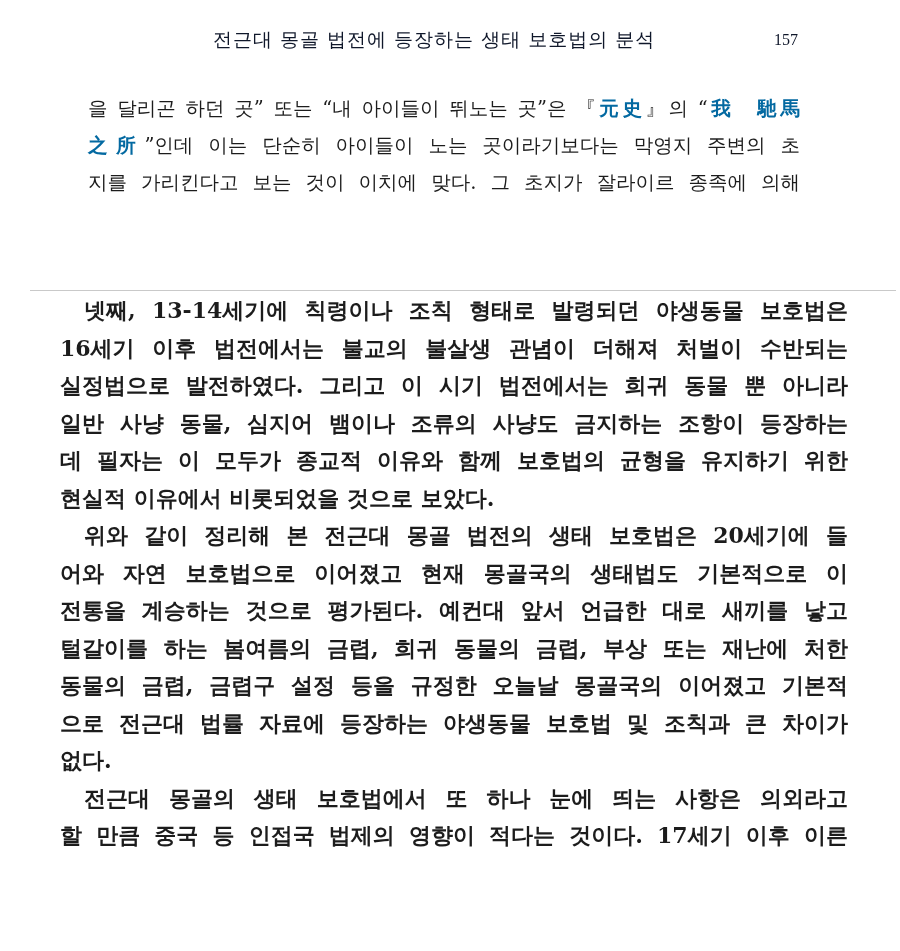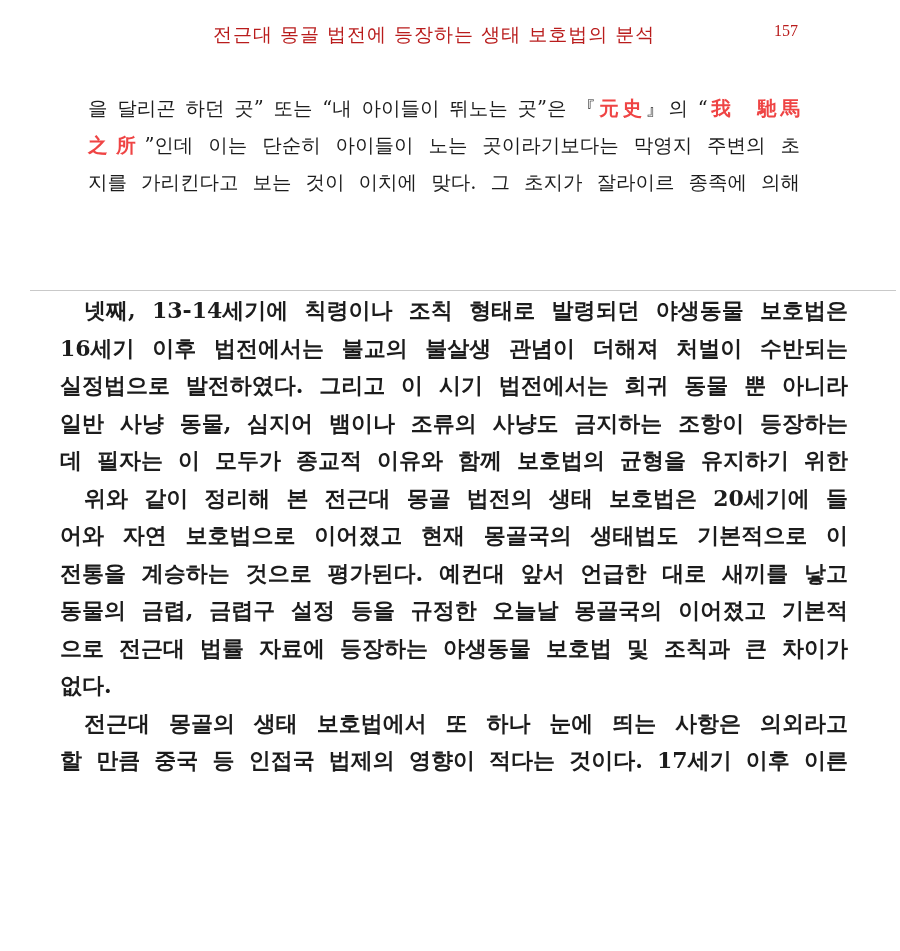--- a/index.html
+++ b/index.html
@@ -22,22 +22,23 @@
       height: 290px;
     }
     .running-header {
       position: absolute;
       top: 22px;
       left: 213px;
       width: 585px;
       height: 36px;
       display: flex;
       justify-content: space-between;
+      align-items: center;
       font-size: 19px;
-      color: #b91c1c;
+      color: #0f172a;
     }
     .running-header .title {
       letter-spacing: 1px;
     }
     .running-header .page-num {
       font-family: "Liberation Serif", serif;
       font-size: 16px;
     }
     .top-para {
       position: absolute;
@@ -49,21 +50,21 @@
     }
     .top-para .line {
       display: block;
       white-space: nowrap;
       text-align: justify;
       text-align-last: justify;
       height: 37px;
     }
     .top-para b {
       font-weight: bold;
-      color: #ef4444;
+      color: #0369a1;
     }
     .divider {
       position: absolute;
       left: 30px;
       top: 290px;
       width: 866px;
       height: 1px;
       background: #c9c9c9;
     }
     .page-bottom {
@@ -107,25 +108,27 @@
 
 <div class="divider"></div>
 
 <div class="page-bottom">
   <div>
     <span class="line indent">넷째, 13-14세기에 칙령이나 조칙 형태로 발령되던 야생동물 보호법은</span>
     <span class="line">16세기 이후 법전에서는 불교의 불살생 관념이 더해져 처벌이 수반되는</span>
     <span class="line">실정법으로 발전하였다. 그리고 이 시기 법전에서는 희귀 동물 뿐 아니라</span>
     <span class="line">일반 사냥 동물, 심지어 뱀이나 조류의 사냥도 금지하는 조항이 등장하는</span>
     <span class="line">데 필자는 이 모두가 종교적 이유와 함께 보호법의 균형을 유지하기 위한</span>
+    <span class="line last">현실적 이유에서 비롯되었을 것으로 보았다.</span>
   </div>
   <div>
     <span class="line indent">위와 같이 정리해 본 전근대 몽골 법전의 생태 보호법은 20세기에 들</span>
     <span class="line">어와 자연 보호법으로 이어졌고 현재 몽골국의 생태법도 기본적으로 이</span>
     <span class="line">전통을 계승하는 것으로 평가된다. 예컨대 앞서 언급한 대로 새끼를 낳고</span>
+    <span class="line">털갈이를 하는 봄여름의 금렵, 희귀 동물의 금렵, 부상 또는 재난에 처한</span>
     <span class="line">동물의 금렵, 금렵구 설정 등을 규정한 오늘날 몽골국의 이어졌고 기본적</span>
     <span class="line">으로 전근대 법률 자료에 등장하는 야생동물 보호법 및 조칙과 큰 차이가</span>
     <span class="line last">없다.</span>
   </div>
   <div>
     <span class="line indent">전근대 몽골의 생태 보호법에서 또 하나 눈에 띄는 사항은 의외라고</span>
     <span class="line">할 만큼 중국 등 인접국 법제의 영향이 적다는 것이다. 17세기 이후 이른</span>
   </div>
 </div>
 

